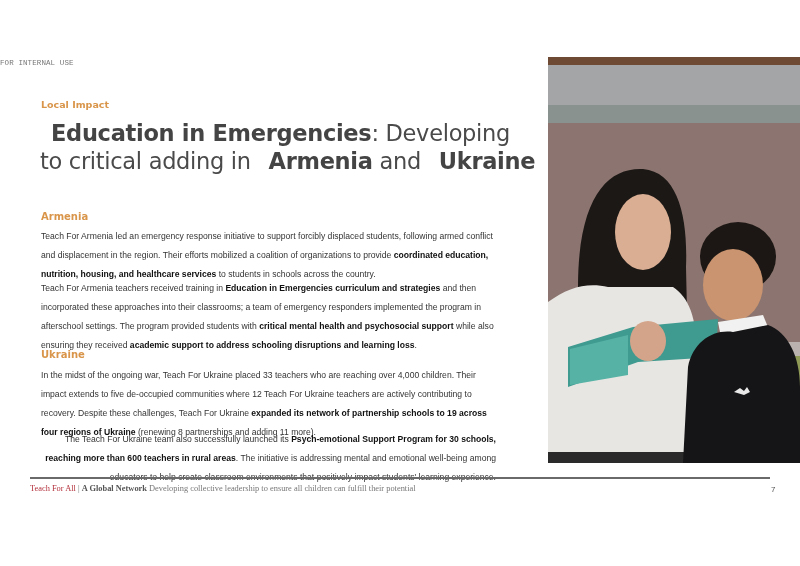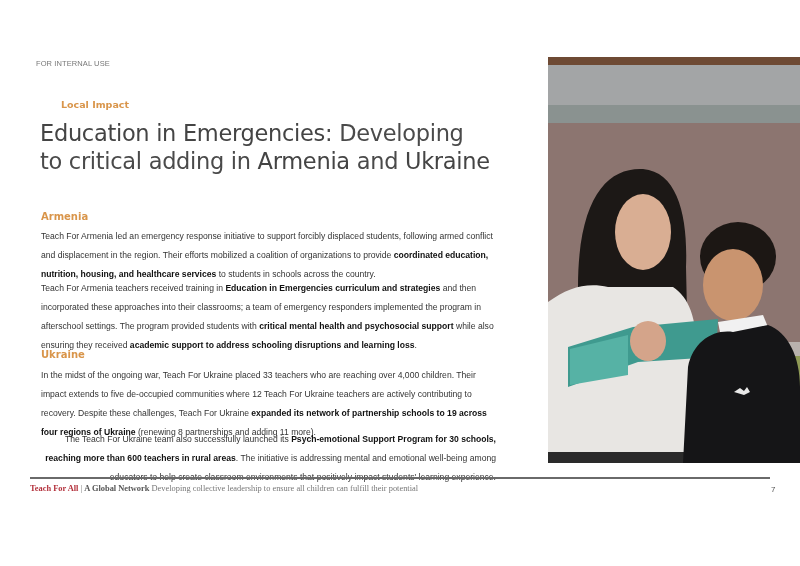--- a/index.html
+++ b/index.html
@@ -2,35 +2,34 @@
 <html><head>
   <meta charset="utf-8">
   <style>
     * { box-sizing: border-box; margin: 0; padding: 0; }
     html, body { width: 800px; height: 566px; background: #ffffff; overflow: hidden; }
     body { position: relative; font-family: "Liberation Sans", sans-serif; color: #222; }
 
     .internal-tag {
       position: absolute; left: 0; top: 59px;
       font-size: 7.5px; color: #777; letter-spacing: 0.1px;
-      font-family: Liberation Sans, sans-serif; font-weight: 300; padding-left: 36px;
+      font-family: Liberation Mono, monospace; font-weight: 300;
     }
     .eyebrow {
       position: absolute; left: 41px; top: 99px;
       font-size: 9.5px; font-weight: bold; color: #d9954a;
       font-family: "DejaVu Sans", sans-serif;
-      margin-left: 20px;
     }
     .title {
       position: absolute; left: 40px; top: 119px; width: 500px;
       font-family: "DejaVu Sans", sans-serif;
       font-size: 22.5px; line-height: 28px; color: #4a4a4a; font-weight: normal;
       letter-spacing: -0.3px;
     }
-    .title b { font-weight: normal; color: #444; }
+    .title b { font-weight: bold; color: #444; margin-left: 11px; }
 
     .section-h {
       position: absolute; left: 41px;
       font-family: "DejaVu Sans", sans-serif;
       font-size: 10px; font-weight: bold; color: #d9954a;
     }
     .para {
       position: absolute; left: 41px; width: 455px;
       font-size: 8.6px; line-height: 19px; color: #333;
     }
@@ -42,21 +41,21 @@
     }
 
     .divider {
       position: absolute; left: 30px; top: 477px; width: 740px; height: 2px; background: #6a6a6a;
     }
     .footer {
       position: absolute; left: 30px; top: 484px;
       font-family: "Liberation Serif", serif; font-size: 8.4px; color: #777;
       white-space: nowrap;
     }
-    .footer .brand { color: #b3303b; font-weight: bold; }
+    .footer .brand { color: #b3303b; font-weight: normal; }
     .footer .net { color: #555; font-weight: bold; }
     .page-num {
       position: absolute; left: 771px; top: 485px;
       font-size: 8px; color: #555; font-family: "Liberation Sans", sans-serif;
     }
   </style>
 </head>
 <body>
 
 <div class="internal-tag">FOR INTERNAL USE</div>

